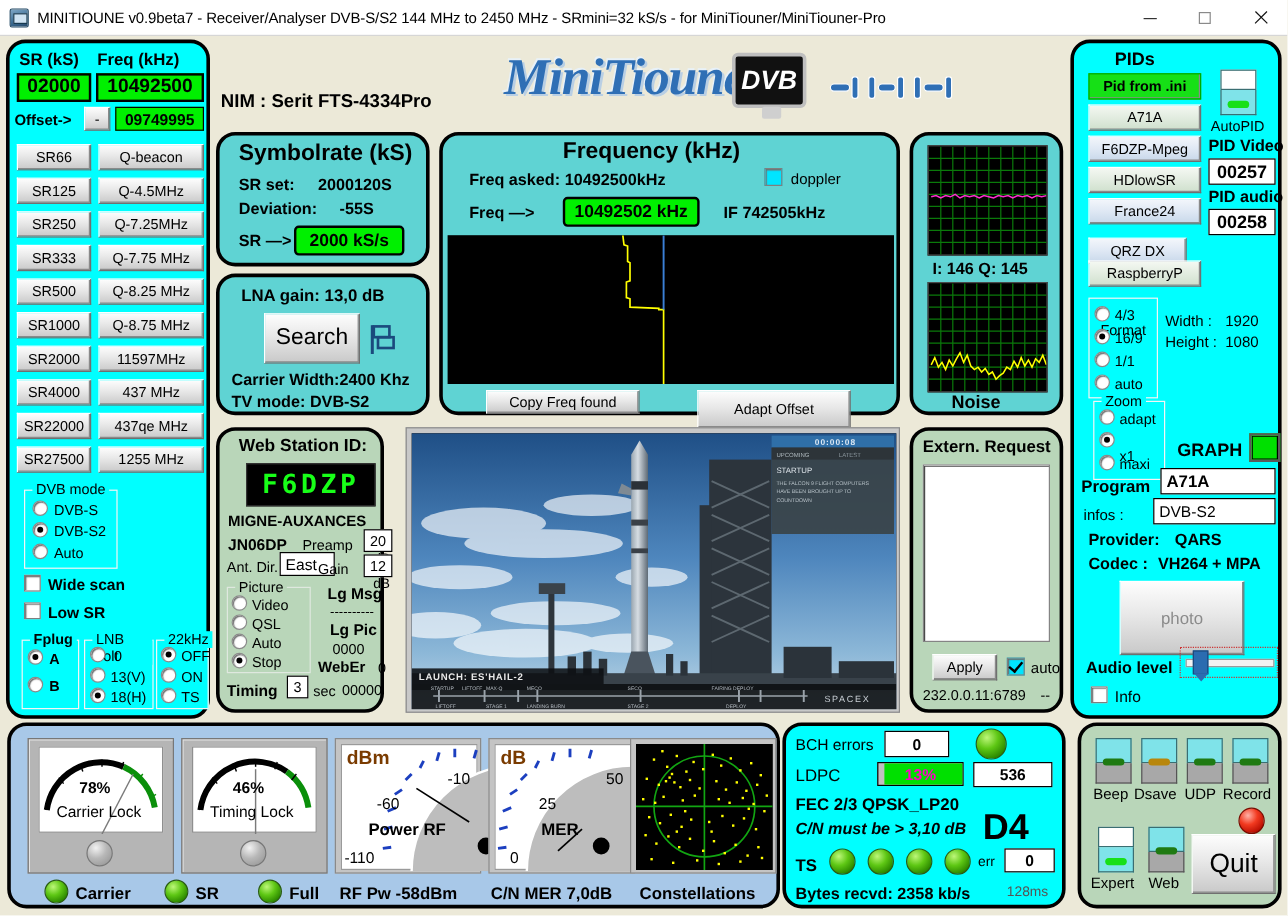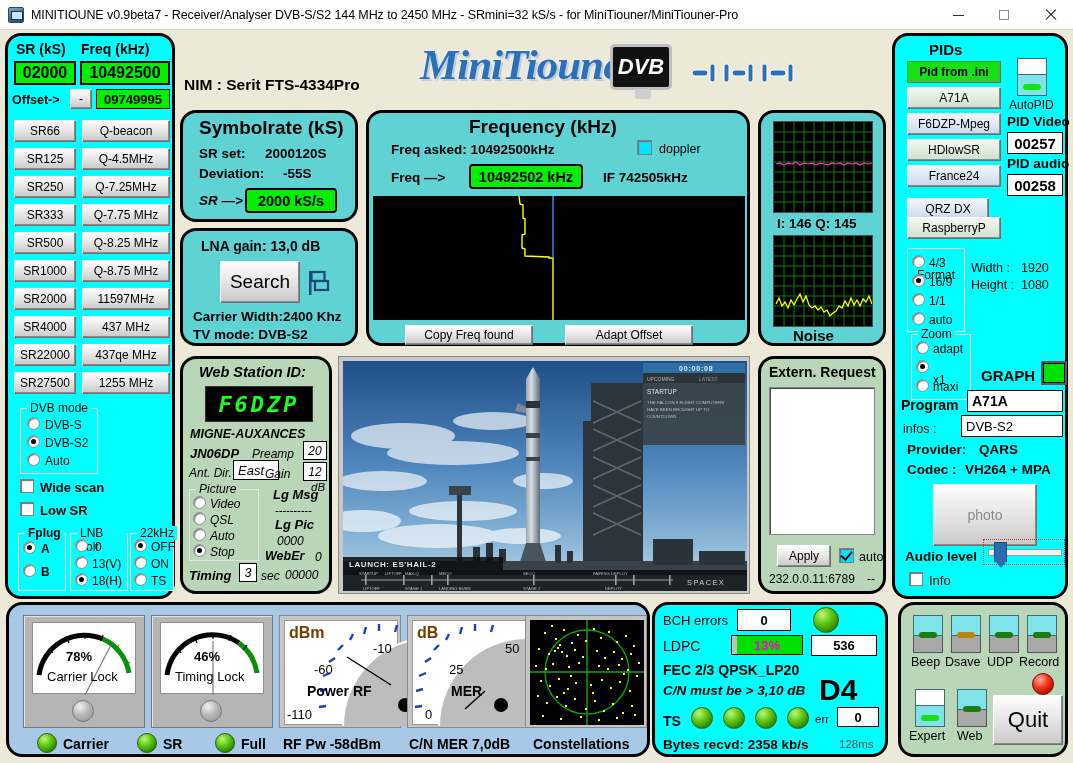--- a/index.html
+++ b/index.html
@@ -292,21 +292,21 @@
       <span class="lbl" style="left:20px; top:40px;">TS</span>
     </div>
   </div>
 
   <div class="rp teal" style="left:180px; top:110px; width:178px; height:112px;">
     <div class="lbl bold" style="left:16px; top:4px; font-size:19px;">Symbolrate (kS)</div>
     <div class="lbl bold" style="left:16px; top:33px; font-size:13.5px;">SR set:</div>
     <div class="lbl bold" style="left:82px; top:33px; font-size:13.5px;">2000120S</div>
     <div class="lbl bold" style="left:16px; top:53px; font-size:13.5px;">Deviation:</div>
     <div class="lbl bold" style="left:100px; top:53px; font-size:13.5px;">-55S</div>
-    <div class="lbl bold" style="left:16px; top:80px; font-size:13.5px;font-style:italic;">SR —&gt;</div>
+    <div class="lbl bold" style="left:16px; top:80px; font-size:13.5px;">SR —&gt;</div>
     <div class="fld greenbg ctr" style="left:62px; top:75px; width:92px; height:25px; font-size:14.5px; border:2px solid #000; border-radius:4px;">2000 kS/s</div>
   </div>
 
   <div class="rp teal" style="left:180px; top:228px; width:178px; height:118px;">
     <div class="lbl bold" style="left:18px; top:7px; font-size:14px;">LNA gain: 13,0 dB</div>
     <div class="btn" style="left:37px; top:30px; width:80px; height:42px; font-size:19px;">Search</div>
     <svg class="flagicon" style="left:124px; top:38px;" width="24" height="28">
       <rect x="2" y="2" width="2.5" height="24" fill="#1b4a7d"></rect>
       <rect x="4.5" y="3" width="13" height="9" fill="none" stroke="#1b4a7d" stroke-width="2.2"></rect>
       <rect x="8" y="12" width="13" height="9" fill="none" stroke="#1b4a7d" stroke-width="2.2"></rect>
@@ -325,21 +325,21 @@
     <div class="lbl bold" style="left:234px; top:57px; font-size:13.5px;">IF  742505kHz</div>
 
     <div class="scope" style="left:4px; top:83px; width:372px; height:124px; border:none;">
       <svg width="372" height="124">
         <polyline points="146,0 147,8 150,9 150,22 152,23 152,38 149,39 149,52 152,53 152,60 176,61 176,62 180,62 180,63 180,124" fill="none" stroke="#ffff00" stroke-width="1.4"></polyline>
         <line x1="180" y1="0" x2="180" y2="62" stroke="#3a7fd5" stroke-width="1.6"></line>
       </svg>
     </div>
 
     <div class="btn" style="left:36px; top:212px; width:128px; height:20px;">Copy Freq found</div>
-    <div class="btn" style="left:196px; top:212px; width:128px; height:20px;">Adapt Offset</div>
+    <div class="btn" style="left:212px; top:212px; width:128px; height:32px;">Adapt Offset</div>
   </div>
 
   <div class="rp teal" style="left:758px; top:110px; width:128px; height:236px;">
     <div class="scope" style="left:12px; top:8px; width:100px; height:92px;">
       <svg width="100" height="92">
         <g stroke="#0a7a0a" stroke-width="1">
           <line x1="10" y1="0" x2="10" y2="92"></line>
             <line x1="20" y1="0" x2="20" y2="92"></line>
             <line x1="30" y1="0" x2="30" y2="92"></line>
           <line x1="40" y1="0" x2="40" y2="92"></line>
@@ -381,21 +381,21 @@
             <line x1="0" y1="60" x2="100" y2="60"></line>
           <line x1="0" y1="70" x2="100" y2="70"></line>
             <line x1="0" y1="80" x2="100" y2="80"></line>
         </g>
         <polyline fill="none" stroke="#ffff00" stroke-width="1.3" points="2,68 5,62 8,70 11,66 14,72 17,64 20,69 23,63 26,58 29,66 32,60 35,69 38,72 41,70 44,74 47,71 50,76 53,74 56,80 59,77 62,75 65,70 68,72 71,65 74,70 77,62 80,69 83,64 86,70 89,63 92,66 95,60 98,68"></polyline>
       </svg>
     </div>
     <div class="lbl bold" style="left:32px; top:214px; font-size:15px;">Noise</div>
   </div>
 
-  <div class="rp green" style="left:180px; top:356px; width:152px; height:238px;font-style:italic;">
+  <div class="rp green" style="left:180px; top:356px; width:140px; height:238px;">
     <div class="lbl bold" style="left:16px; top:5px; font-size:14.5px;">Web Station ID:</div>
     <div class="seg" style="left:22px; top:27px; width:108px; height:36px; font-size:22px;">F6DZP</div>
     <div class="lbl bold" style="left:7px; top:68px; font-size:12.5px;">MIGNE-AUXANCES</div>
     <div class="lbl bold" style="left:7px; top:87px; font-size:13px;">JN06DP</div>
     <div class="lbl" style="left:69px; top:88px; font-size:12px;">Preamp</div>
     <div class="fld ctr" style="left:120px; top:82px; width:24px; height:19px;">20</div>
     <div class="lbl" style="left:128px; top:101px; font-size:11.5px;">dB</div>
     <div class="lbl" style="left:6px; top:107px; font-size:12px;">Ant. Dir.</div>
     <div class="fld" style="left:50px; top:101px; width:46px; height:20px; padding-left:4px; font-size:13px;">East</div>
     <div class="lbl" style="left:82px; top:108px; font-size:12px;">Gain</div>

